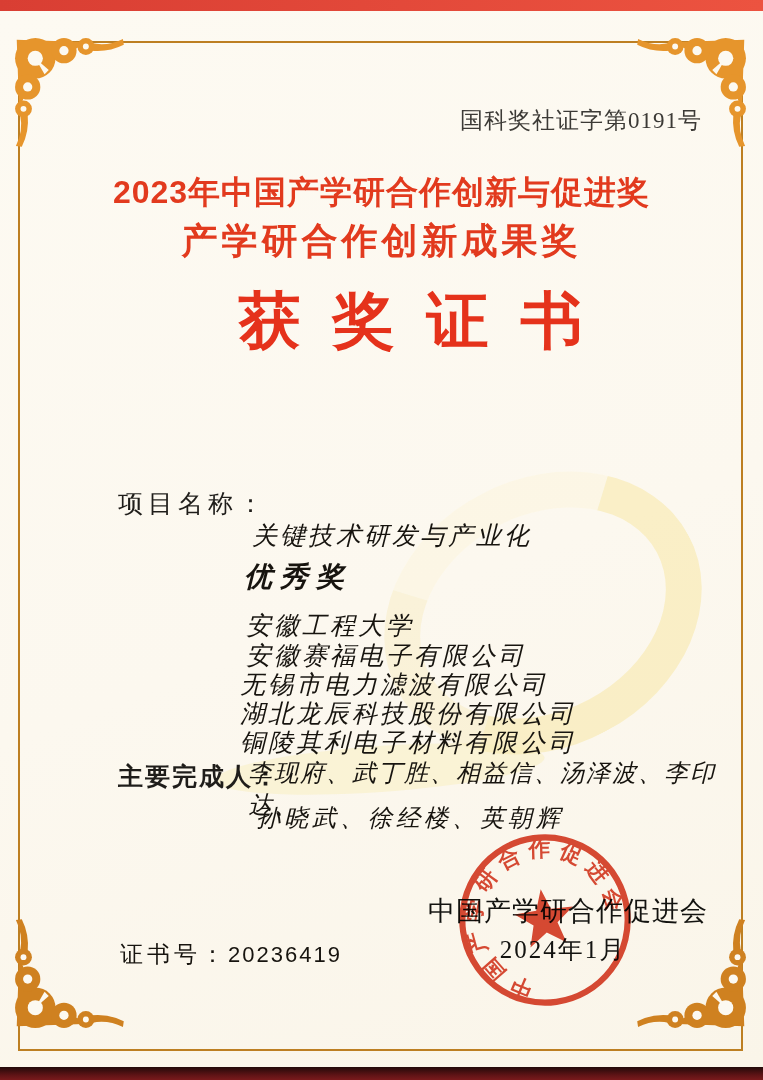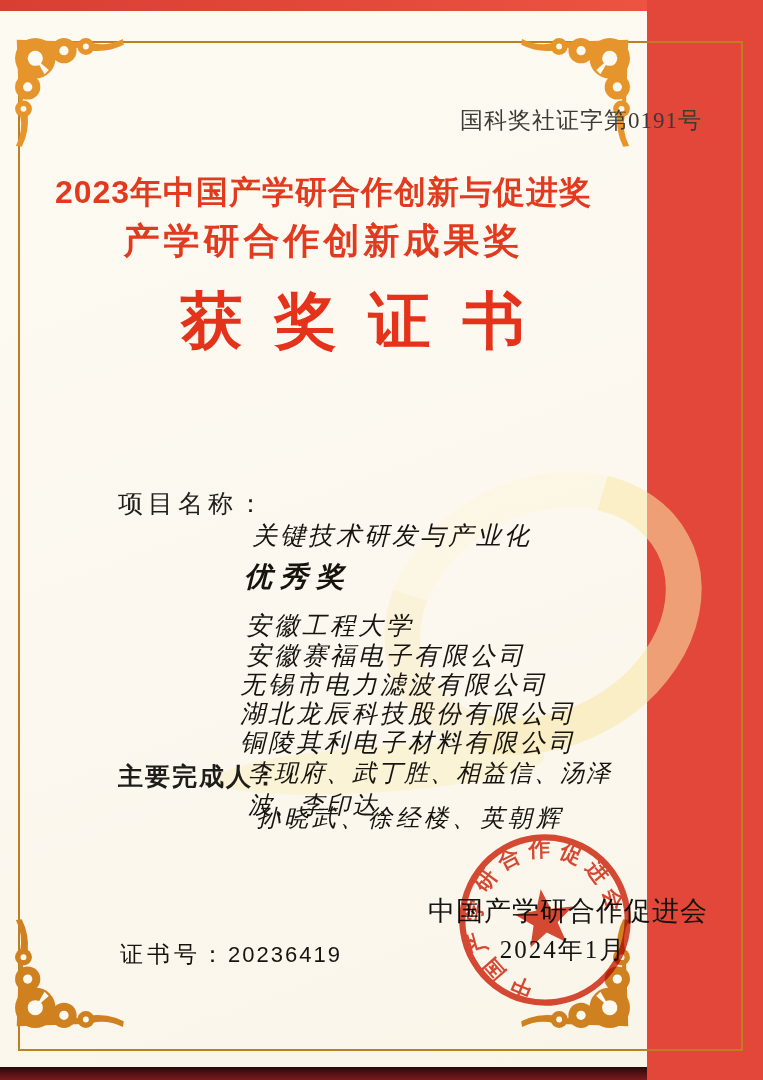--- a/index.html
+++ b/index.html
@@ -1,19 +1,19 @@
 <!DOCTYPE html>
 <html><head>
 <meta charset="utf-8">
 <style>
   * { margin:0; padding:0; box-sizing:border-box; }
   html,body { width:763px; height:1080px; }
   body { font-family:"Liberation Serif", serif; background:#e2473a; overflow:hidden; }
 
-  .photo { position:relative; width:647px; height:1080px; background:#b91c1c; }
+  .photo { position:relative; width:763px; height:1080px; background:#b91c1c; }
 
   .strip-top { position:absolute; top:0; left:0; right:0; height:11px;
     background:linear-gradient(90deg,#d93e33,#ec5340); }
   .strip-bottom { position:absolute; bottom:0; left:0; right:0; height:13px;
     background:linear-gradient(#220a09,#5d1315 60%,#7a1a1c); }
 
   .paper { position:absolute; top:11px; bottom:13px; left:0; right:0;
     background:linear-gradient(160deg,#fdfaf2 0%,#fcf8ef 55%,#faf5e9 100%); }
 
   

